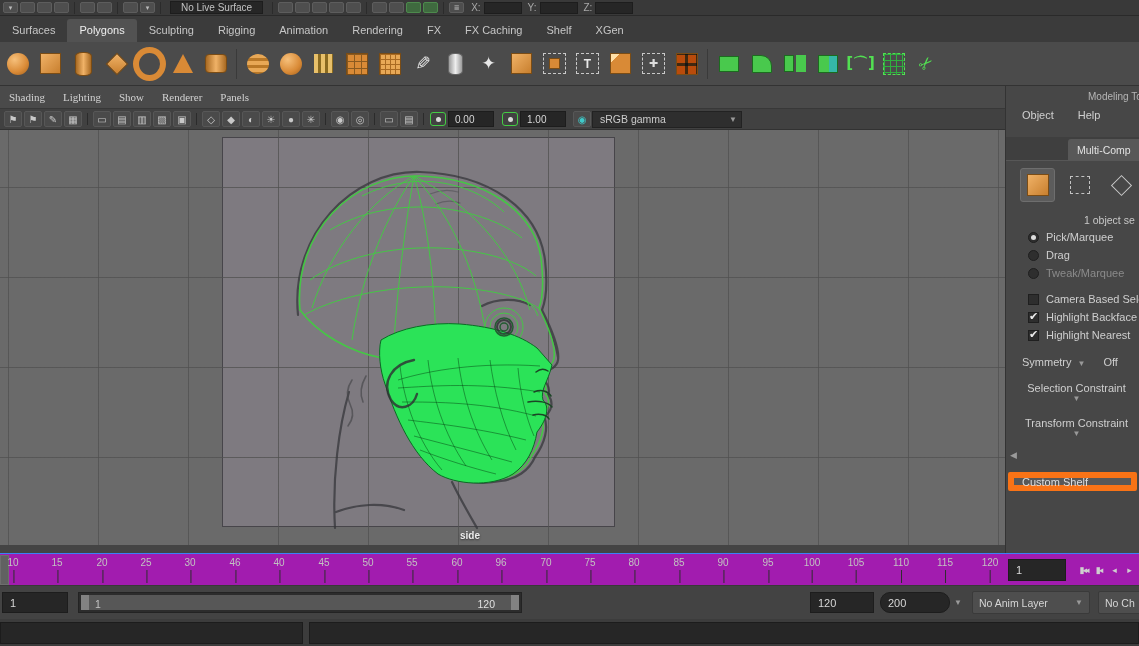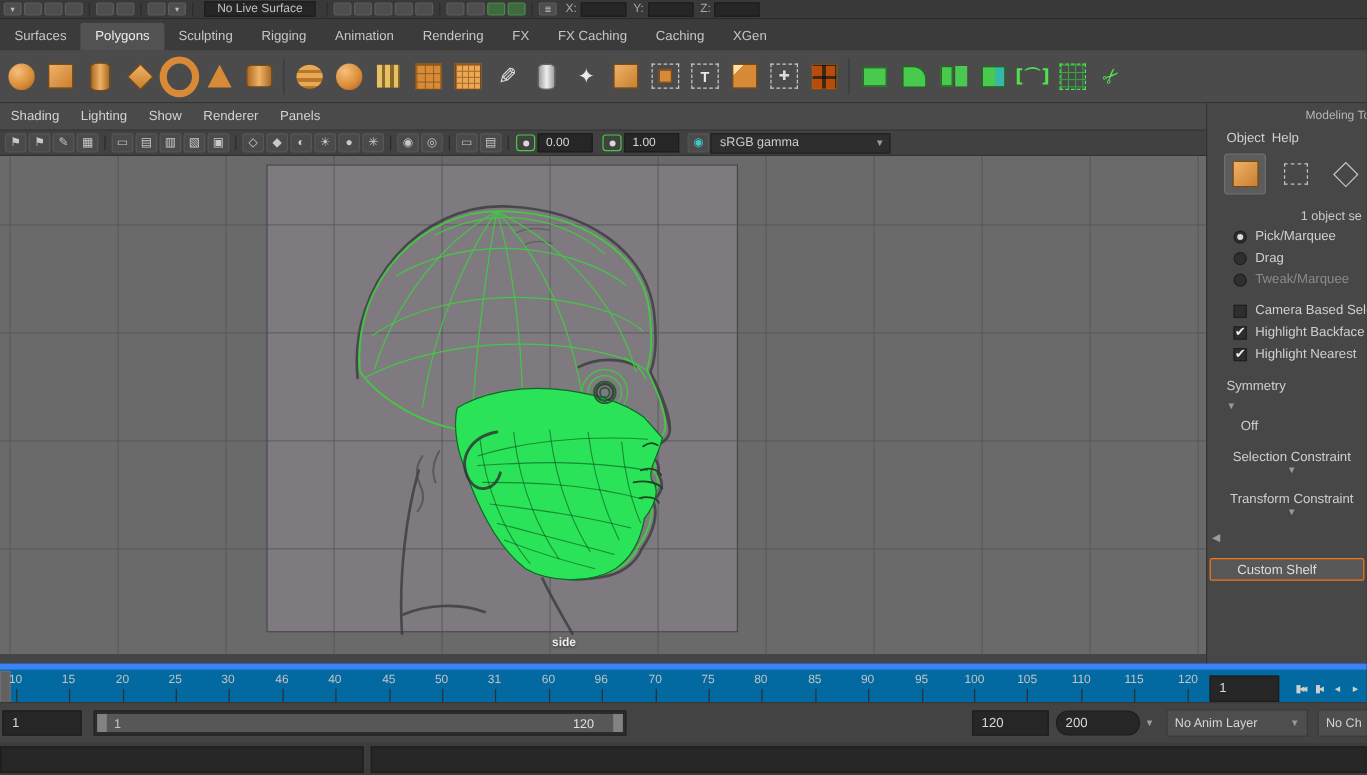--- a/index.html
+++ b/index.html
@@ -81,21 +81,21 @@
   .sh-gbrackets::before { content:"[\2312]"; color:#52e052; font-weight:bold; font-size:15px;
       font-family:"DejaVu Sans", sans-serif; }
   .sh-ggrid::before { content:""; width:20px; height:20px; border:1px dashed #52e052;
       background-image:linear-gradient(#2faf3f 1px,transparent 1px),linear-gradient(90deg,#2faf3f 1px,transparent 1px);
       background-size:6px 6px; }
   .sh-gcut::before { content:"\2702"; color:#52e052; font-size:17px; display:inline-block; transform:rotate(-45deg); }
 
   
   #panel-menubar { position:absolute; top:86px; left:0; width:1005px; height:22px; background:#4a4a4a;
                    display:flex; align-items:center; font-size:11px; color:#d2d2d2; }
-  .pmenu { padding:0 9px; }
+  .pmenu { padding:0 9px;font-family:Liberation Serif, serif; }
   #viewport-toolbar { position:absolute; top:108px; left:0; width:1005px; height:22px; background:#414141;
                       border-top:1px solid #383838; border-bottom:1px solid #323232;
                       display:flex; align-items:center; padding-left:3px; }
   .vicon { min-width:18px; height:16px; background:#4a4a4a; border:1px solid #575757; border-radius:2px;
            color:#c8c8c8; font-size:10px; display:flex; align-items:center; justify-content:center; margin:0 1px; }
   .vicon::before { content:attr(data-glyph); }
   .vicon.teal { color:#3fc9c9; }
   .gbracket { width:16px; height:14px; border:1px solid #44cc44; border-radius:3px; margin:0 2px;
               display:flex; align-items:center; justify-content:center; }
   .gbracket::before { content:""; width:5px; height:5px; border-radius:50%; background:#d8d8d8; }
@@ -114,50 +114,50 @@
                        linear-gradient(90deg,rgba(80,80,80,.75) 1px,transparent 1px);
       background-size:90px 90px; background-position:8px 57px; }
   #head-svg { position:absolute; inset:0; z-index:3; }
   #camera-label { position:absolute; left:470px; bottom:4px; transform:translateX(-50%); z-index:4;
                   font-size:10px; font-weight:bold; color:#ececec; text-shadow:0 1px 2px #333; }
 
   
   #right-panel { position:absolute; top:86px; left:1005px; width:134px; height:467px; background:#474747;
                  border-left:1px solid #333; overflow:hidden; font-size:11px; }
   .rp-title { padding:5px 0 0 82px; font-size:10px; color:#b5b5b5; white-space:nowrap; }
-  .rp-menus { display:flex; gap:6px; padding:7px 0 0 16px; color:#d0d0d0; }
+  .rp-menus { display:flex; gap:24px; padding:7px 0 0 16px; color:#d0d0d0; }
   .rp-tabbar { height:24px; background:#3f3f3f; margin-top:16px; position:relative; border-bottom:1px solid #575757; }
   .rp-tab { position:absolute; left:62px; right:0; top:2px; bottom:0; background:#585858;
             border-radius:3px 0 0 0; font-size:10.5px; color:#e2e2e2; display:flex; align-items:center;
             padding-left:9px; white-space:nowrap; }
   .rp-tools { display:flex; gap:7px; padding:7px 0 4px 14px; align-items:center; }
   .rp-tool { width:36px; height:34px; display:flex; align-items:center; justify-content:center; position:relative; }
   .rp-tool.selected { background:#5c5c5c; border:1px solid #6e6e6e; border-radius:3px; }
   .rp-cube::before { content:""; width:20px; height:20px; border:1px solid #7a4c15;
       background:linear-gradient(135deg,#f0b267,#c87f2e); }
   .rp-marquee::before { content:""; width:18px; height:16px; border:1px dashed #c4c4c4; }
   .rp-diamond::before { content:""; width:13px; height:13px; border:1px solid #c8c8c8; transform:rotate(45deg); }
   .rp-selstatus { padding:8px 0 2px 78px; font-size:10.5px; color:#c8c8c8; white-space:nowrap; }
   .rp-row { display:flex; align-items:center; gap:7px; padding:3px 0 3px 22px; color:#cfcfcf; white-space:nowrap; }
   .rp-row.dim { color:#8b8b8b; }
   .radio { width:11px; height:11px; border-radius:50%; background:#2e2e2e; border:1px solid #1f1f1f;
            display:flex; align-items:center; justify-content:center; flex:0 0 auto; }
   .radio.selected::before { content:""; width:5px; height:5px; border-radius:50%; background:#dcdcdc; }
   .checkbox { width:11px; height:11px; background:#2e2e2e; border:1px solid #1f1f1f; position:relative; flex:0 0 auto; }
   .checkbox.checked::before { content:"\2714"; position:absolute; left:0; top:-3px; color:#ececec; font-size:11px; }
-  .rp-sym { display:flex; align-items:flex-start; gap:6px; padding:12px 0 2px 16px; color:#cfcfcf;flex-direction:column; }
+  .rp-sym { display:flex; align-items:flex-end; gap:6px; padding:12px 0 2px 16px; color:#cfcfcf; }
   .rp-sym .val { margin-left:12px; }
   .rp-section { display:flex; align-items:center; justify-content:space-between; padding:12px 8px 2px 16px; color:#cfcfcf;flex-direction:column; }
   .rp-scroll { padding:10px 0 0 4px; color:#9a9a9a; font-size:9px; }
-  .rp-shelf-hdr { margin:12px 2px 0 2px; height:19px; background:#585858; border:1px solid #f97316;
-                  border-radius:2px; color:#dedede; display:flex; align-items:center; padding-left:22px; }
-
-  
-  #timeline { position:absolute; top:553px; left:0; width:1139px; height:32px; background:#0369a1;
-              border-top:5px solid #3b82f6; }
+  .rp-shelf-hdr { margin:12px 2px 0 2px; height:19px; background:#585858; border:6px solid #f97316;
+                  border-radius:2px; color:#dedede; display:flex; align-items:center; padding-left:8px; }
+
+  
+  #timeline { position:absolute; top:553px; left:0; width:1139px; height:32px; background:#a21caf;
+              border-top:1px solid #3b82f6; }
   #timeline-ticks { position:absolute; left:0; top:0; width:1003px; height:32px; overflow:hidden; }
   .tick { position:absolute; top:3px; transform:translateX(-50%); font-size:10px; color:#c2c2c2; }
   .tick::after { content:""; position:absolute; left:50%; top:13px; width:1px; height:13px; background:#2e2e2e; }
   #tl-marker { position:absolute; left:0; top:1px; width:9px; height:30px; background:#616161; border:1px solid #6e6e6e; }
   #tl-frame-field { position:absolute; left:1008px; top:5px; width:58px; height:22px; background:#262626;
                     border:1px solid #1d1d1d; color:#dcdcdc; font-size:11px; display:flex; align-items:center;
                     padding-left:7px; }
   #tl-playback { position:absolute; left:1076px; top:6px; display:flex; }
   .pb-btn { min-width:15px; height:20px; color:#cfcfcf; font-size:9px; display:flex; align-items:center;
             justify-content:center; }
@@ -224,21 +224,21 @@
 
   <div id="tab-bar">
     <span class="mtab">Surfaces</span>
     <span class="mtab active">Polygons</span>
     <span class="mtab">Sculpting</span>
     <span class="mtab">Rigging</span>
     <span class="mtab">Animation</span>
     <span class="mtab">Rendering</span>
     <span class="mtab">FX</span>
     <span class="mtab">FX Caching</span>
-    <span class="mtab">Caching</span>
+    <span class="mtab">Shelf</span>
     <span class="mtab">XGen</span>
   </div>
 
   <div id="shelf">
     <span class="sicon sh-sphere"></span>
     <span class="sicon sh-cube"></span>
     <span class="sicon sh-cylinder"></span>
     <span class="sicon sh-platonic"></span>
     <span class="sicon sh-torus"></span>
     <span class="sicon sh-cone"></span>
@@ -380,20 +380,23 @@
     </svg>
     <div id="camera-label">side</div>
   </div>
 
   <div id="right-panel">
     <div class="rp-title">Modeling Too</div>
     <div class="rp-menus">
       <span>Object</span>
       <span>Help</span>
     </div>
+    <div class="rp-tabbar">
+      <div class="rp-tab">Multi-Comp</div>
+    </div>
     <div class="rp-tools">
       <span class="rp-tool selected rp-cube"></span>
       <span class="rp-tool rp-marquee"></span>
       <span class="rp-tool rp-diamond"></span>
     </div>
     <div class="rp-selstatus">1 object se</div>
     <div class="rp-row">
       <span class="radio selected"></span>
       <span>Pick/Marquee</span>
     </div>
@@ -439,21 +442,21 @@
       <div id="tl-marker"></div>
       <span class="tick" style="left:13px">10</span>
       <span class="tick" style="left:57px">15</span>
       <span class="tick" style="left:102px">20</span>
       <span class="tick" style="left:146px">25</span>
       <span class="tick" style="left:190px">30</span>
       <span class="tick" style="left:235px">46</span>
       <span class="tick" style="left:279px">40</span>
       <span class="tick" style="left:324px">45</span>
       <span class="tick" style="left:368px">50</span>
-      <span class="tick" style="left:412px">31</span>
+      <span class="tick" style="left:412px">55</span>
       <span class="tick" style="left:457px">60</span>
       <span class="tick" style="left:501px">96</span>
       <span class="tick" style="left:546px">70</span>
       <span class="tick" style="left:590px">75</span>
       <span class="tick" style="left:634px">80</span>
       <span class="tick" style="left:679px">85</span>
       <span class="tick" style="left:723px">90</span>
       <span class="tick" style="left:768px">95</span>
       <span class="tick" style="left:812px">100</span>
       <span class="tick" style="left:856px">105</span>

